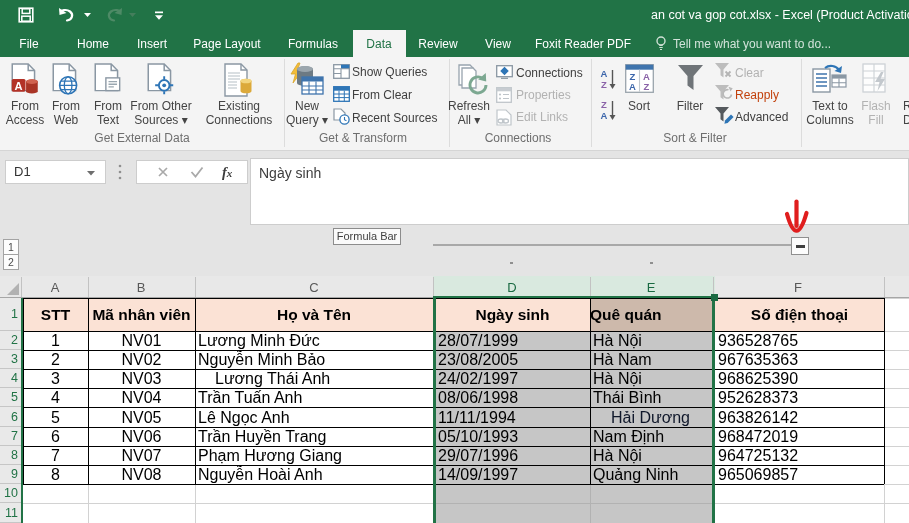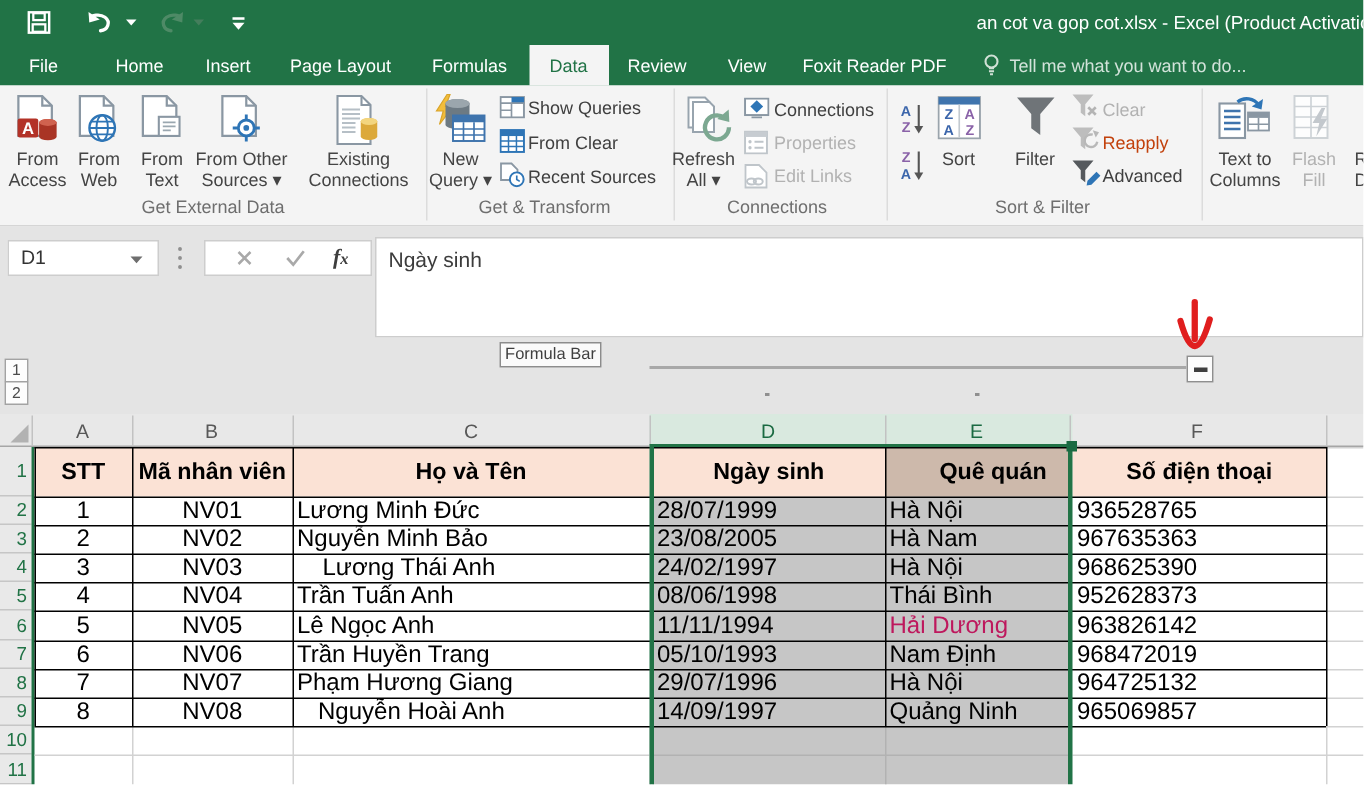--- a/index.html
+++ b/index.html
@@ -335,21 +335,21 @@
 <div style="position:absolute;left:590px;top:298px;width:1px;height:186px;background:#000;"></div>
 <div style="position:absolute;left:884px;top:298px;width:1px;height:186px;background:#000;"></div>
 <div style="position:absolute;left:433px;top:295.5px;width:282px;height:2.5px;background:#217346;"></div>
 <div style="position:absolute;left:433px;top:298px;width:2.5px;height:225px;background:#217346;"></div>
 <div style="position:absolute;left:712px;top:298px;width:2.5px;height:225px;background:#217346;"></div>
 <div style="position:absolute;left:710.5px;top:294px;width:7px;height:6.5px;background:#1a6a42;"></div>
 <div style="position:absolute;left:23px;top:299px;width:65px;height:32px;line-height:32px;font-size:15.5px;color:#000;white-space:nowrap;overflow:hidden;text-align:center;font-weight:bold;">STT</div>
 <div style="position:absolute;left:88px;top:299px;width:107px;height:32px;line-height:32px;font-size:15.5px;color:#000;white-space:nowrap;overflow:hidden;text-align:center;font-weight:bold;">Mã nhân viên</div>
 <div style="position:absolute;left:195px;top:299px;width:238px;height:32px;line-height:32px;font-size:15.5px;color:#000;white-space:nowrap;overflow:hidden;text-align:center;font-weight:bold;">Họ và Tên</div>
 <div style="position:absolute;left:435px;top:299px;width:155px;height:32px;line-height:32px;font-size:15.5px;color:#000;white-space:nowrap;overflow:hidden;text-align:center;font-weight:bold;">Ngày sinh</div>
-<div style="position:absolute;left:590px;top:299px;width:144px;height:32px;line-height:32px;font-size:15.5px;color:#000;white-space:nowrap;overflow:hidden;text-align:center;font-weight:bold;">Quê quán</div>
+<div style="position:absolute;left:590px;top:299px;width:144px;height:32px;line-height:32px;font-size:15.5px;color:#000;white-space:nowrap;overflow:hidden;font-weight:bold;">Quê quán</div>
 <div style="position:absolute;left:715px;top:299px;width:169px;height:32px;line-height:32px;font-size:15.5px;color:#000;white-space:nowrap;overflow:hidden;text-align:center;font-weight:bold;">Số điện thoại</div>
 <div style="position:absolute;left:23px;top:332px;width:65px;height:18px;line-height:18px;font-size:16px;color:#000;white-space:nowrap;overflow:hidden;text-align:center;">1</div>
 <div style="position:absolute;left:88px;top:332px;width:107px;height:18px;line-height:18px;font-size:16px;color:#000;white-space:nowrap;overflow:hidden;text-align:center;">NV01</div>
 <div style="position:absolute;left:195px;top:332px;width:238px;height:18px;line-height:18px;font-size:16px;color:#000;white-space:nowrap;overflow:hidden;padding-left:3px;box-sizing:border-box;">Lương Minh Đức</div>
 <div style="position:absolute;left:435px;top:332px;width:155px;height:18px;line-height:18px;font-size:16px;color:#000;white-space:nowrap;overflow:hidden;padding-left:3px;box-sizing:border-box;">28/07/1999</div>
 <div style="position:absolute;left:590px;top:332px;width:122px;height:18px;line-height:18px;font-size:16px;color:#000;white-space:nowrap;overflow:hidden;padding-left:3px;box-sizing:border-box;">Hà Nội</div>
 <div style="position:absolute;left:715px;top:332px;width:169px;height:18px;line-height:18px;font-size:16px;color:#000;white-space:nowrap;overflow:hidden;padding-left:3px;box-sizing:border-box;">936528765</div>
 <div style="position:absolute;left:23px;top:351px;width:65px;height:18px;line-height:18px;font-size:16px;color:#000;white-space:nowrap;overflow:hidden;text-align:center;">2</div>
 <div style="position:absolute;left:88px;top:351px;width:107px;height:18px;line-height:18px;font-size:16px;color:#000;white-space:nowrap;overflow:hidden;text-align:center;">NV02</div>
 <div style="position:absolute;left:195px;top:351px;width:238px;height:18px;line-height:18px;font-size:16px;color:#000;white-space:nowrap;overflow:hidden;padding-left:3px;box-sizing:border-box;">Nguyễn Minh Bảo</div>
@@ -365,31 +365,31 @@
 <div style="position:absolute;left:23px;top:389px;width:65px;height:18px;line-height:18px;font-size:16px;color:#000;white-space:nowrap;overflow:hidden;text-align:center;">4</div>
 <div style="position:absolute;left:88px;top:389px;width:107px;height:18px;line-height:18px;font-size:16px;color:#000;white-space:nowrap;overflow:hidden;text-align:center;">NV04</div>
 <div style="position:absolute;left:195px;top:389px;width:238px;height:18px;line-height:18px;font-size:16px;color:#000;white-space:nowrap;overflow:hidden;padding-left:3px;box-sizing:border-box;">Trần Tuấn Anh</div>
 <div style="position:absolute;left:435px;top:389px;width:155px;height:18px;line-height:18px;font-size:16px;color:#000;white-space:nowrap;overflow:hidden;padding-left:3px;box-sizing:border-box;">08/06/1998</div>
 <div style="position:absolute;left:590px;top:389px;width:122px;height:18px;line-height:18px;font-size:16px;color:#000;white-space:nowrap;overflow:hidden;padding-left:3px;box-sizing:border-box;">Thái Bình</div>
 <div style="position:absolute;left:715px;top:389px;width:169px;height:18px;line-height:18px;font-size:16px;color:#000;white-space:nowrap;overflow:hidden;padding-left:3px;box-sizing:border-box;">952628373</div>
 <div style="position:absolute;left:23px;top:408px;width:65px;height:19px;line-height:19px;font-size:16px;color:#000;white-space:nowrap;overflow:hidden;text-align:center;">5</div>
 <div style="position:absolute;left:88px;top:408px;width:107px;height:19px;line-height:19px;font-size:16px;color:#000;white-space:nowrap;overflow:hidden;text-align:center;">NV05</div>
 <div style="position:absolute;left:195px;top:408px;width:238px;height:19px;line-height:19px;font-size:16px;color:#000;white-space:nowrap;overflow:hidden;padding-left:3px;box-sizing:border-box;">Lê Ngọc Anh</div>
 <div style="position:absolute;left:435px;top:408px;width:155px;height:19px;line-height:19px;font-size:16px;color:#000;white-space:nowrap;overflow:hidden;padding-left:3px;box-sizing:border-box;">11/11/1994</div>
-<div style="position:absolute;left:590px;top:408px;width:122px;height:19px;line-height:19px;font-size:16px;color:#be185d;white-space:nowrap;overflow:hidden;padding-left:3px;box-sizing:border-box;">Hải Dương</div>
+<div style="position:absolute;left:590px;top:408px;width:122px;height:19px;line-height:19px;font-size:16px;color:#0f172a;white-space:nowrap;overflow:hidden;padding-left:21px;box-sizing:border-box;">Hải Dương</div>
 <div style="position:absolute;left:715px;top:408px;width:169px;height:19px;line-height:19px;font-size:16px;color:#000;white-space:nowrap;overflow:hidden;padding-left:3px;box-sizing:border-box;">963826142</div>
 <div style="position:absolute;left:23px;top:428px;width:65px;height:18px;line-height:18px;font-size:16px;color:#000;white-space:nowrap;overflow:hidden;text-align:center;">6</div>
 <div style="position:absolute;left:88px;top:428px;width:107px;height:18px;line-height:18px;font-size:16px;color:#000;white-space:nowrap;overflow:hidden;text-align:center;">NV06</div>
 <div style="position:absolute;left:195px;top:428px;width:238px;height:18px;line-height:18px;font-size:16px;color:#000;white-space:nowrap;overflow:hidden;padding-left:3px;box-sizing:border-box;">Trần Huyền Trang</div>
 <div style="position:absolute;left:435px;top:428px;width:155px;height:18px;line-height:18px;font-size:16px;color:#000;white-space:nowrap;overflow:hidden;padding-left:3px;box-sizing:border-box;">05/10/1993</div>
 <div style="position:absolute;left:590px;top:428px;width:122px;height:18px;line-height:18px;font-size:16px;color:#000;white-space:nowrap;overflow:hidden;padding-left:3px;box-sizing:border-box;">Nam Định</div>
 <div style="position:absolute;left:715px;top:428px;width:169px;height:18px;line-height:18px;font-size:16px;color:#000;white-space:nowrap;overflow:hidden;padding-left:3px;box-sizing:border-box;">968472019</div>
 <div style="position:absolute;left:23px;top:447px;width:65px;height:18px;line-height:18px;font-size:16px;color:#000;white-space:nowrap;overflow:hidden;text-align:center;">7</div>
 <div style="position:absolute;left:88px;top:447px;width:107px;height:18px;line-height:18px;font-size:16px;color:#000;white-space:nowrap;overflow:hidden;text-align:center;">NV07</div>
 <div style="position:absolute;left:195px;top:447px;width:238px;height:18px;line-height:18px;font-size:16px;color:#000;white-space:nowrap;overflow:hidden;padding-left:3px;box-sizing:border-box;">Phạm Hương Giang</div>
 <div style="position:absolute;left:435px;top:447px;width:155px;height:18px;line-height:18px;font-size:16px;color:#000;white-space:nowrap;overflow:hidden;padding-left:3px;box-sizing:border-box;">29/07/1996</div>
 <div style="position:absolute;left:590px;top:447px;width:122px;height:18px;line-height:18px;font-size:16px;color:#000;white-space:nowrap;overflow:hidden;padding-left:3px;box-sizing:border-box;">Hà Nội</div>
 <div style="position:absolute;left:715px;top:447px;width:169px;height:18px;line-height:18px;font-size:16px;color:#000;white-space:nowrap;overflow:hidden;padding-left:3px;box-sizing:border-box;">964725132</div>
 <div style="position:absolute;left:23px;top:466px;width:65px;height:18px;line-height:18px;font-size:16px;color:#000;white-space:nowrap;overflow:hidden;text-align:center;">8</div>
 <div style="position:absolute;left:88px;top:466px;width:107px;height:18px;line-height:18px;font-size:16px;color:#000;white-space:nowrap;overflow:hidden;text-align:center;">NV08</div>
-<div style="position:absolute;left:195px;top:466px;width:238px;height:18px;line-height:18px;font-size:16px;color:#000;white-space:nowrap;overflow:hidden;padding-left:17px;box-sizing:border-box;">Nguyễn Hoài Anh</div>
+<div style="position:absolute;left:195px;top:466px;width:238px;height:18px;line-height:18px;font-size:16px;color:#000;white-space:nowrap;overflow:hidden;padding-left:3px;box-sizing:border-box;">Nguyễn Hoài Anh</div>
 <div style="position:absolute;left:435px;top:466px;width:155px;height:18px;line-height:18px;font-size:16px;color:#000;white-space:nowrap;overflow:hidden;padding-left:3px;box-sizing:border-box;">14/09/1997</div>
 <div style="position:absolute;left:590px;top:466px;width:122px;height:18px;line-height:18px;font-size:16px;color:#000;white-space:nowrap;overflow:hidden;padding-left:3px;box-sizing:border-box;">Quảng Ninh</div>
 <div style="position:absolute;left:715px;top:466px;width:169px;height:18px;line-height:18px;font-size:16px;color:#000;white-space:nowrap;overflow:hidden;padding-left:3px;box-sizing:border-box;">965069857</div>
 </body></html>

